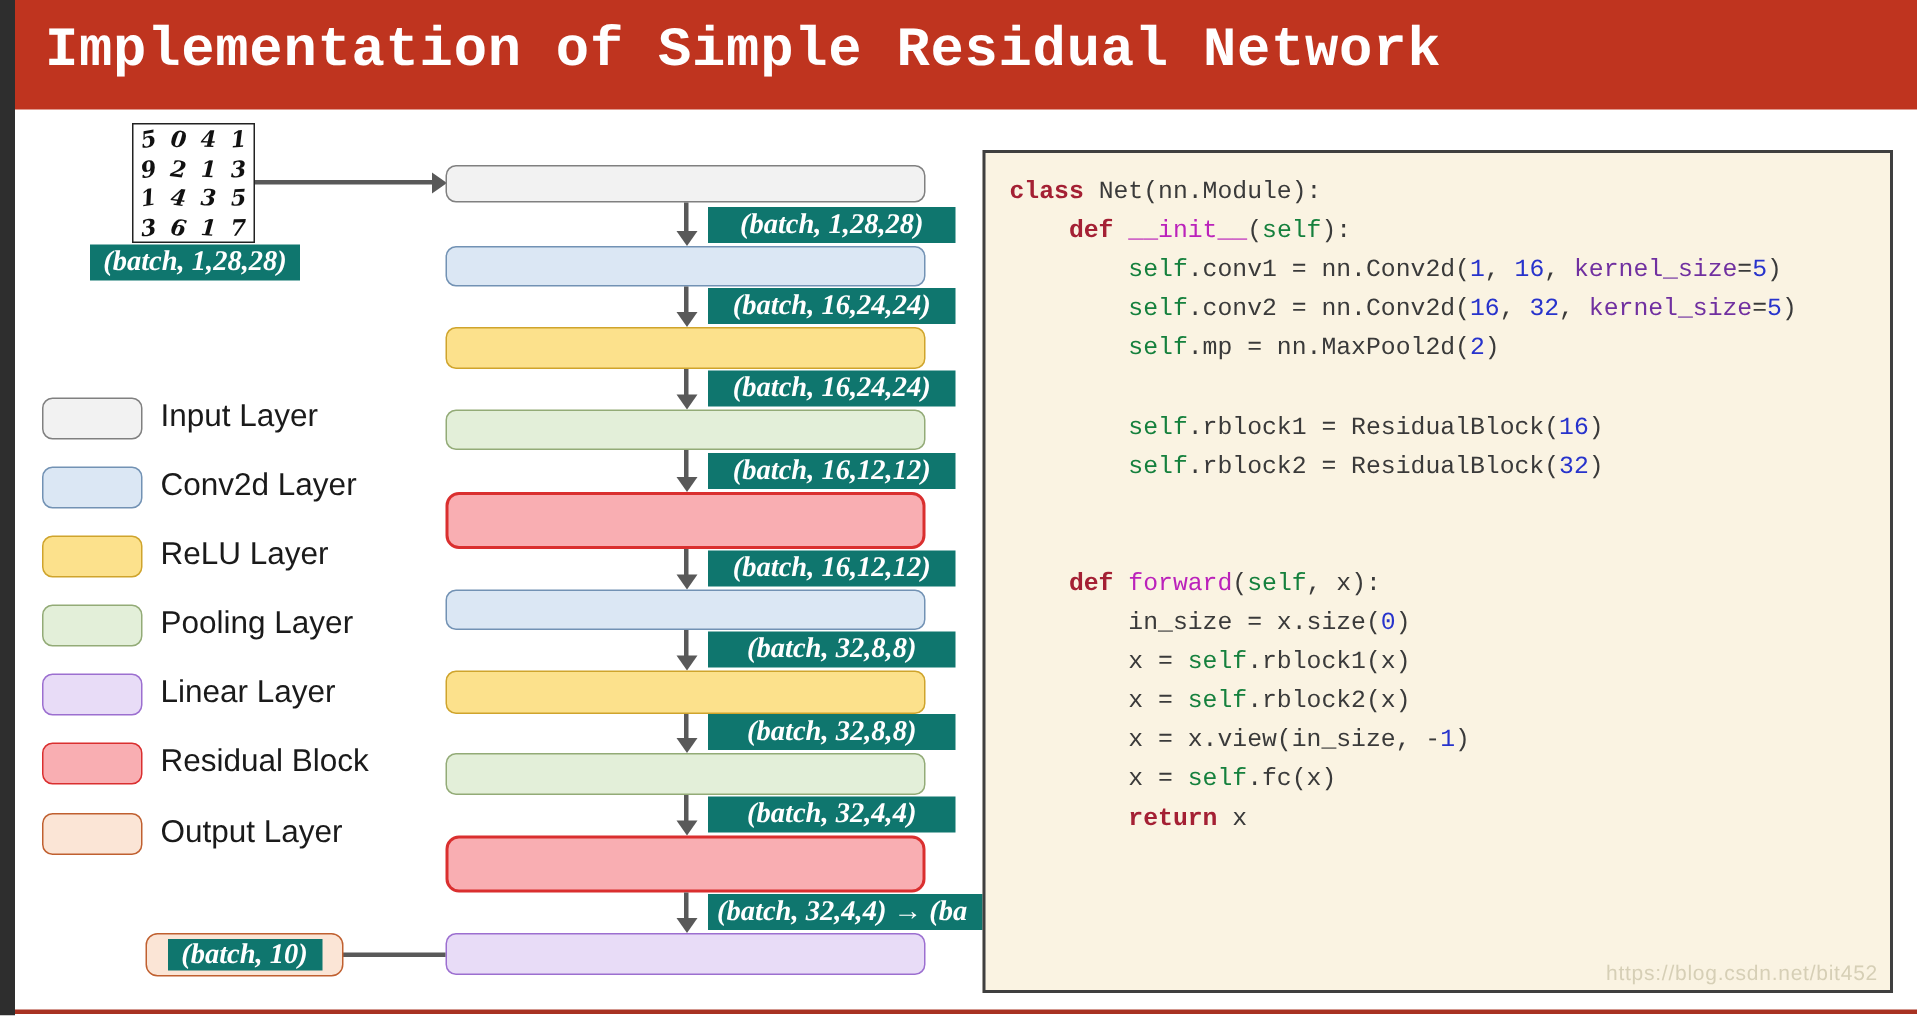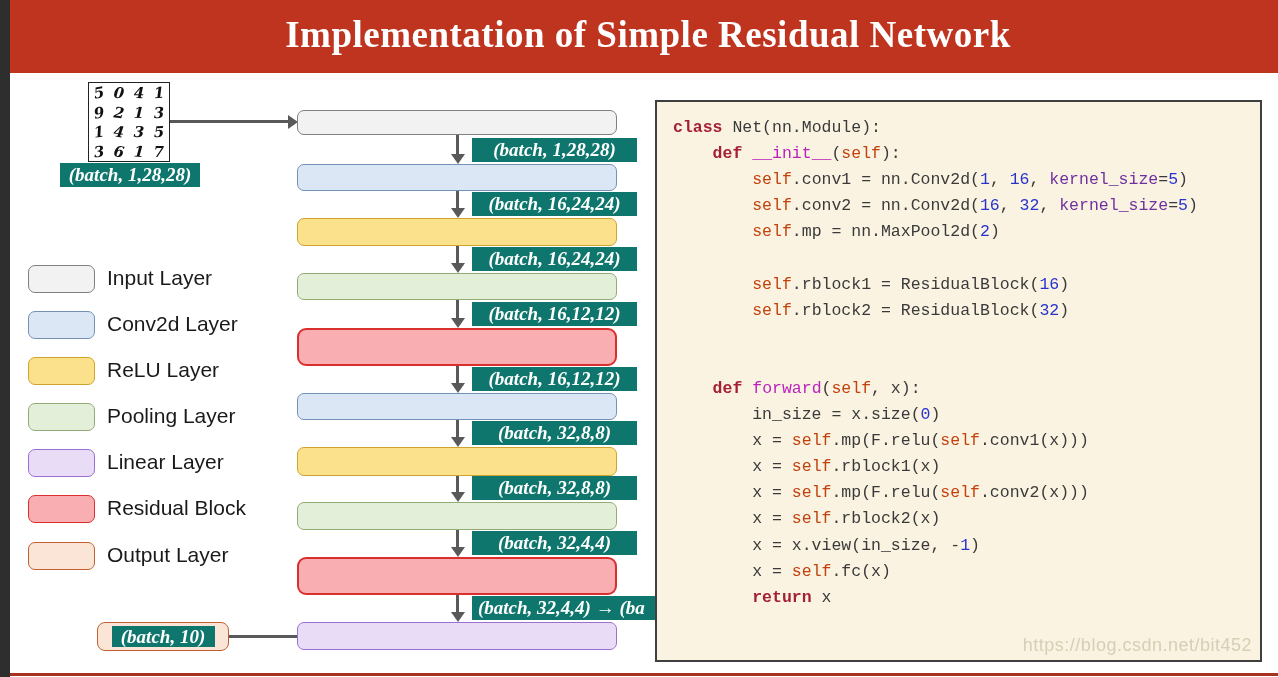--- a/index.html
+++ b/index.html
@@ -2,21 +2,21 @@
 <html><head>
 <meta charset="utf-8">
 <style>
   * { margin:0; padding:0; box-sizing:border-box; }
   html,body { width:1278px; height:677px; overflow:hidden; background:#fff; }
   body { font-family:"Liberation Sans", sans-serif; position:relative; }
   .stage { position:absolute; inset:0; width:1278px; height:677px; background:#fff; }
 
   .left-strip { position:absolute; left:0; top:0; width:10px; height:677px; background:#2e2e2e; z-index:8; }
   .titlebar { position:absolute; left:10px; top:0; width:1268px; height:73px; background:#bf341f; z-index:2; }
-  .titlebar h1 { color:#fff; font-size:37px; font-weight:600; letter-spacing:.5px; padding:13px 12px 0 20px; font-family:Liberation Serif, serif;text-align:center; }
+  .titlebar h1 { color:#fff; font-size:37px; font-weight:600; letter-spacing:.5px; padding:13px 12px 0 20px; font-family:Liberation Mono, monospace; }
   .bottom-line { position:absolute; left:10px; top:673px; width:1268px; height:3px; background:#a83222; z-index:2; }
 
   
   .mnist { position:absolute; left:88px; top:82px; width:82px; height:80px; background:#fff; border:1.5px solid #222;
            display:grid; grid-template-columns:repeat(4,1fr); grid-template-rows:repeat(4,1fr); z-index:2; }
   .mnist span { display:flex; align-items:center; justify-content:center; font-family:"DejaVu Serif", serif;
                 font-style:italic; font-weight:700; font-size:15px; color:#111; }
 
   .shape-label { position:absolute; background:#0f766e; color:#fff; font-family:"Liberation Serif", serif;
                  font-style:italic; font-weight:700; font-size:19px; display:flex; align-items:center;
@@ -44,28 +44,28 @@
   .output-box .shape-label { position:static; width:103px; height:21px; }
 
   
   .code-panel { position:absolute; left:655px; top:100px; width:607px; height:562px; background:#faf3e2;
                 border:2px solid #3f3f3f; z-index:5; }
   .code-block { position:absolute; left:16px; top:13px; right:6px; }
   .code-line { font-family:"Liberation Mono", monospace; font-size:16.5px; line-height:26.1px;
                white-space:pre; color:#3a3a3a; }
   .tok-k { color:#a42034; font-weight:700; }
   .tok-m { color:#bb22bb; }
-  .tok-s { color:#c2410c;margin-top:16px; }
+  .tok-s { color:#15803d;margin-top:16px; }
   .tok-p { color:#7030a0; }
   .tok-n { color:#2733cc; }
   .tok-d { color:#3a3a3a; }
 
   .watermark { position:absolute; right:8px; bottom:4px; text-align:right; z-index:6; }
   .wm1 { font-size:19px; color:#a6a195; letter-spacing:1px; }
-  .wm2 { font-size:18px; color:#d6cfb6; margin-top:-7px; letter-spacing:.5px; }
+  .wm2 { font-size:14px; color:#d6cfb6; margin-top:-7px; letter-spacing:.5px; }
 </style>
 </head>
 <body>
 
 <div class="stage">
 
   <div class="left-strip"></div>
 
   <header class="titlebar">
     <h1>Implementation of Simple Residual Network</h1>
@@ -179,23 +179,21 @@
         <div class="code-line"><span class="tok-d">        </span><span class="tok-s">self</span><span class="tok-d">.conv1 = nn.Conv2d(</span><span class="tok-n">1</span><span class="tok-d">, </span><span class="tok-n">16</span><span class="tok-d">, </span><span class="tok-p">kernel_size</span><span class="tok-d">=</span><span class="tok-n">5</span><span class="tok-d">)</span></div>
         <div class="code-line"><span class="tok-d">        </span><span class="tok-s">self</span><span class="tok-d">.conv2 = nn.Conv2d(</span><span class="tok-n">16</span><span class="tok-d">, </span><span class="tok-n">32</span><span class="tok-d">, </span><span class="tok-p">kernel_size</span><span class="tok-d">=</span><span class="tok-n">5</span><span class="tok-d">)</span></div>
         <div class="code-line"><span class="tok-d">        </span><span class="tok-s">self</span><span class="tok-d">.mp = nn.MaxPool2d(</span><span class="tok-n">2</span><span class="tok-d">)</span></div>
         <div class="code-line">&nbsp;</div>
         <div class="code-line"><span class="tok-d">        </span><span class="tok-s">self</span><span class="tok-d">.rblock1 = ResidualBlock(</span><span class="tok-n">16</span><span class="tok-d">)</span></div>
         <div class="code-line"><span class="tok-d">        </span><span class="tok-s">self</span><span class="tok-d">.rblock2 = ResidualBlock(</span><span class="tok-n">32</span><span class="tok-d">)</span></div>
         <div class="code-line">&nbsp;</div>
         <div class="code-line">&nbsp;</div>
         <div class="code-line"><span class="tok-d">    </span><span class="tok-k">def</span><span class="tok-d"> </span><span class="tok-m">forward</span><span class="tok-d">(</span><span class="tok-s">self</span><span class="tok-d">, x):</span></div>
         <div class="code-line"><span class="tok-d">        in_size = x.size(</span><span class="tok-n">0</span><span class="tok-d">)</span></div>
-        <div class="code-line"><span class="tok-d">        x = </span><span class="tok-s">self</span><span class="tok-d">.mp(F.relu(</span><span class="tok-s">self</span><span class="tok-d">.conv1(x)))</span></div>
         <div class="code-line"><span class="tok-d">        x = </span><span class="tok-s">self</span><span class="tok-d">.rblock1(x)</span></div>
-        <div class="code-line"><span class="tok-d">        x = </span><span class="tok-s">self</span><span class="tok-d">.mp(F.relu(</span><span class="tok-s">self</span><span class="tok-d">.conv2(x)))</span></div>
         <div class="code-line"><span class="tok-d">        x = </span><span class="tok-s">self</span><span class="tok-d">.rblock2(x)</span></div>
         <div class="code-line"><span class="tok-d">        x = x.view(in_size, -</span><span class="tok-n">1</span><span class="tok-d">)</span></div>
         <div class="code-line"><span class="tok-d">        x = </span><span class="tok-s">self</span><span class="tok-d">.fc(x)</span></div>
         <div class="code-line"><span class="tok-d">        </span><span class="tok-k">return</span><span class="tok-d"> x</span></div>
       </div>
     <div class="watermark">
       <div class="wm2">https://blog.csdn.net/bit452</div>
     </div>
   </div>
 

